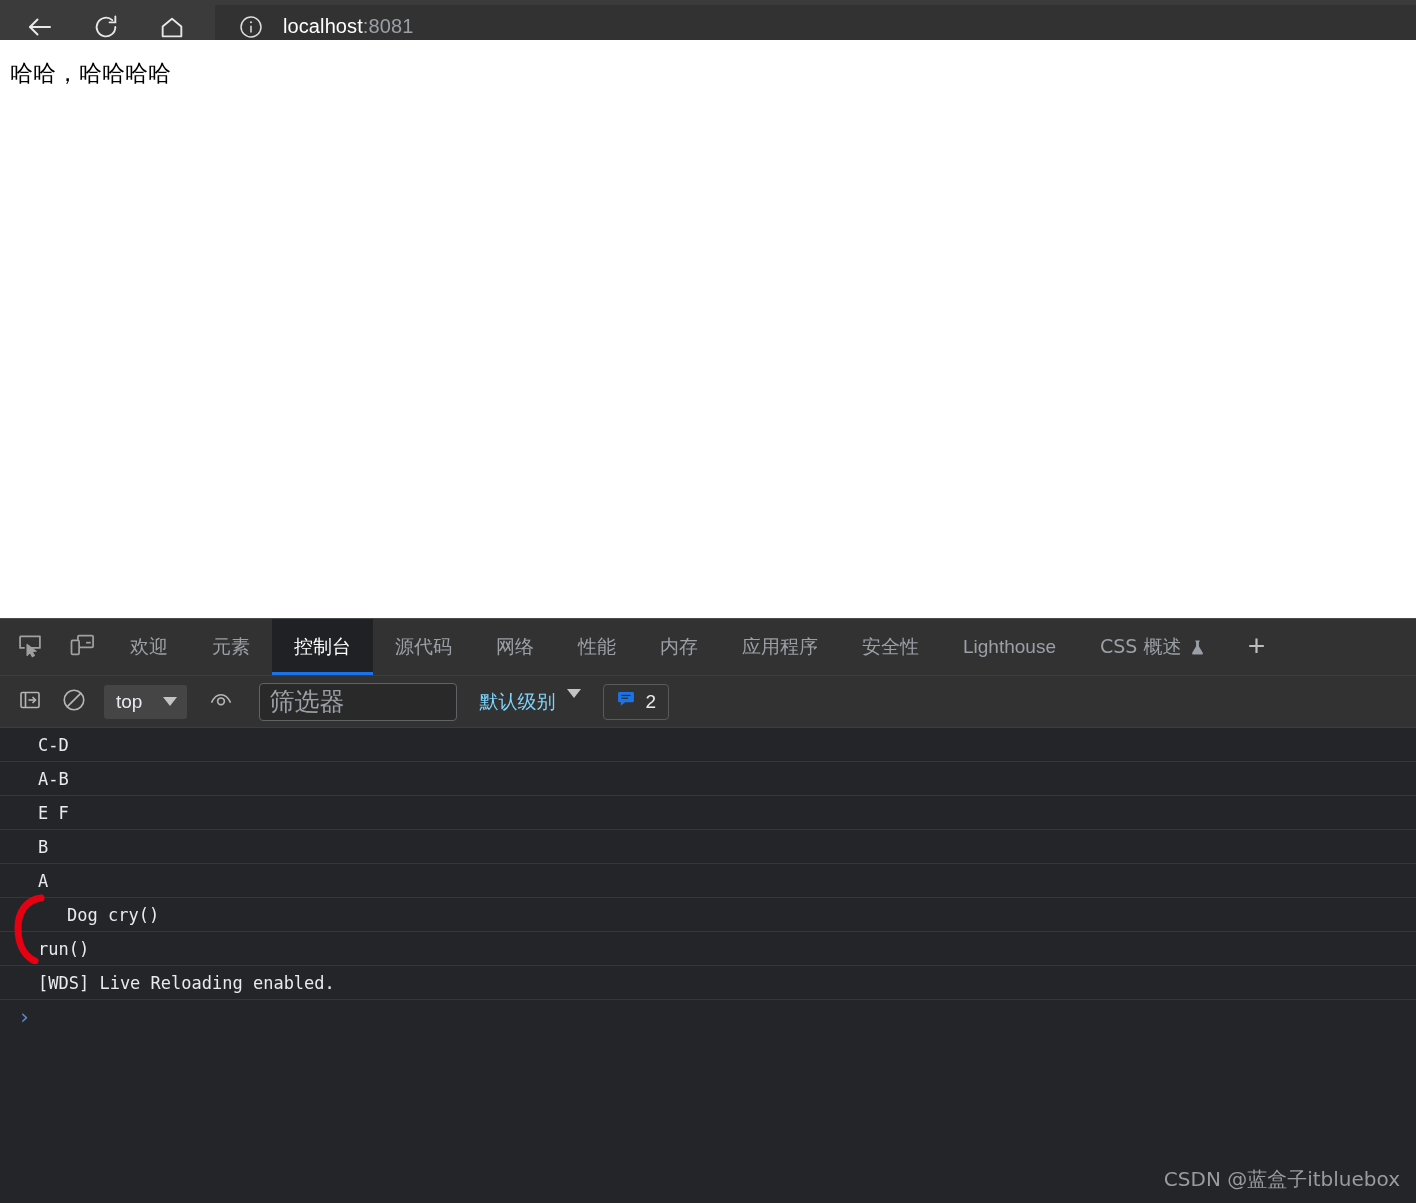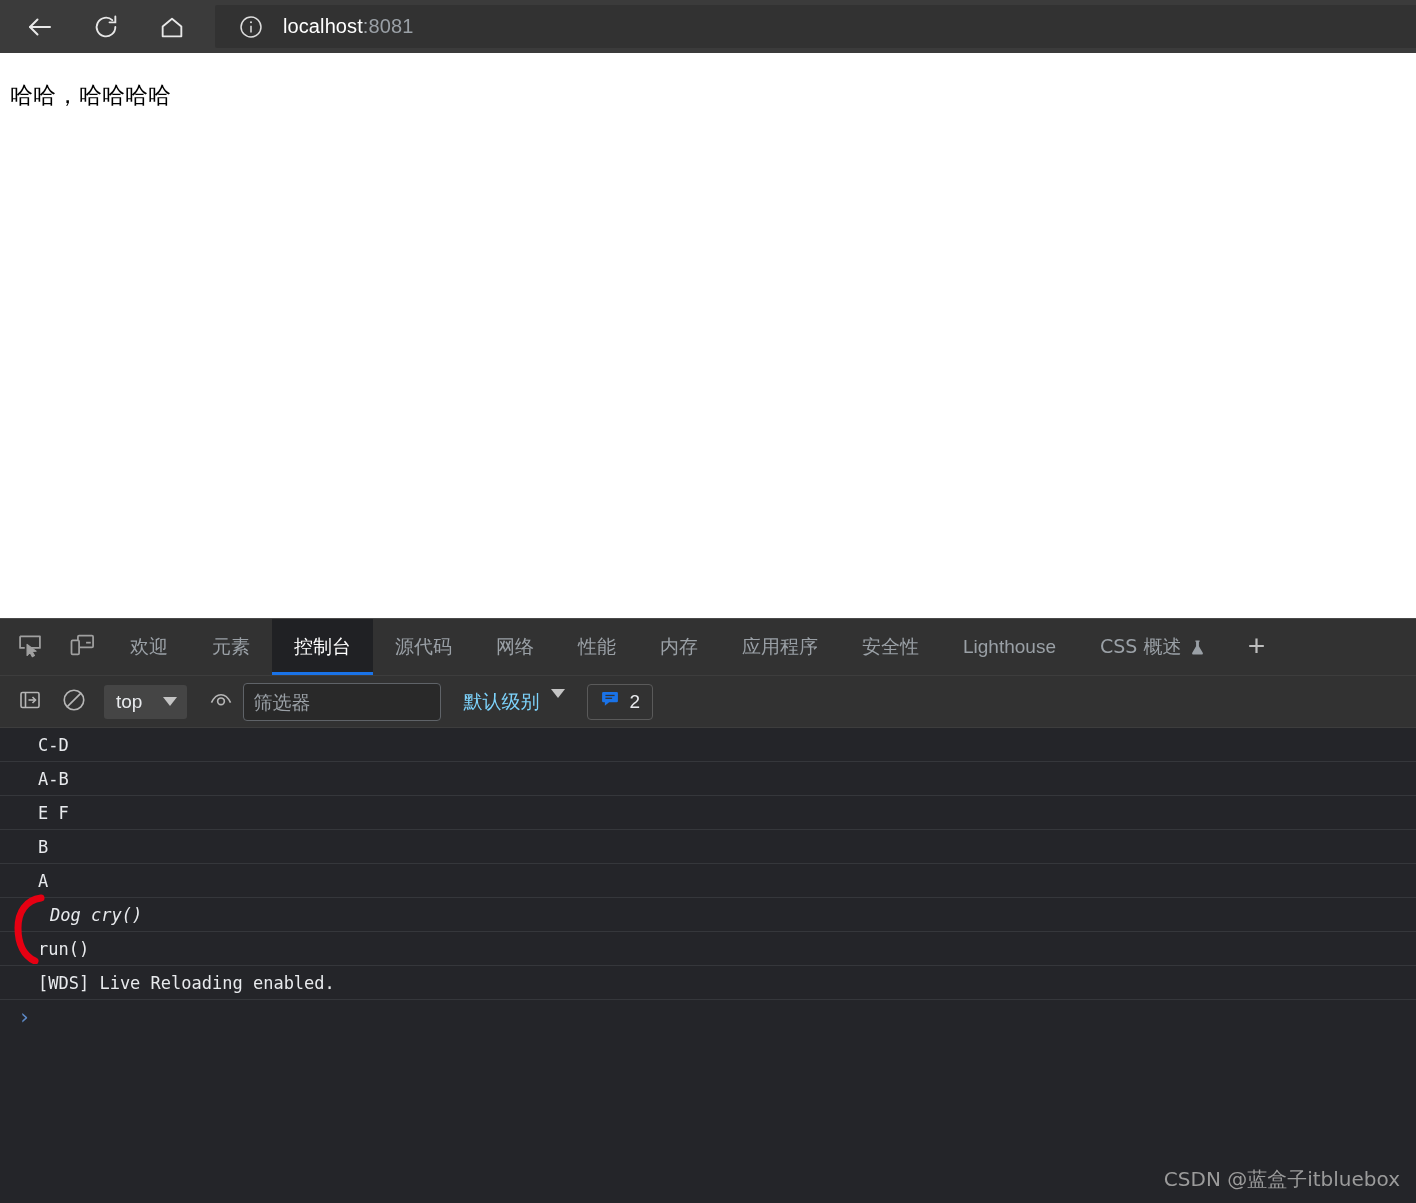--- a/index.html
+++ b/index.html
@@ -44,21 +44,21 @@
   .url-text {
     margin-left: 19px;
     font-size: 20px;
     letter-spacing: 0.1px;
   }
   .url-host { color: #ffffff; }
   .url-port { color: #9aa0a6; }
 
   
   .page-view {
-    position: absolute; top: 62px; left: 0;
+    position: absolute; top: 40px; left: 0;
     width: 1416px; height: 565px;
     background: #ffffff;
     overflow: hidden;
   }
   .page-text {
     position: absolute; left: 10px; top: 18px;
     font-size: 23px;
     color: #000000;
     font-family: "DejaVu Sans", "Liberation Sans", sans-serif;
     white-space: pre;
@@ -136,27 +136,27 @@
     font-family: "Liberation Sans", sans-serif;
   }
   .caret {
     width: 0; height: 0;
     border-left: 7px solid transparent;
     border-right: 7px solid transparent;
     border-top: 9px solid #c4c4c4;
   }
   .eye-icon { margin-left: 12px; }
   .filter-input {
-    margin-left: 0;
+    margin-left: 16px;
     width: 198px; height: 38px;
     background: #292929;
     border: 1px solid #5f6368;
     border-radius: 4px;
     color: #9aa0a6;
-    font-size: 19px;
+    font-size: 25px;
     padding: 0 9px;
     font-family: "DejaVu Sans", "Liberation Sans", sans-serif;
     outline: none;
   }
   .filter-input::placeholder { color: #9aa0a6; opacity: 1; }
   .level-select {
     margin-left: 22px;
     display: flex; align-items: flex-start; gap: 12px;
     color: #7dd3fc; font-size: 19px;
     font-family: "DejaVu Sans", "Liberation Sans", sans-serif;
@@ -182,21 +182,21 @@
   .console-row {
     height: 34px;
     border-bottom: 1px solid #35373b;
     display: flex; align-items: center;
     padding-left: 38px;
     color: #e8eaed;
     font-size: 17px;
     font-family: "DejaVu Sans Mono", "Liberation Mono", monospace;
     white-space: pre;
   }
-  .console-row.indent { padding-left: 50px; font-style: italic; }
+  .console-row.indent { padding-left: 67px; }
   .console-prompt {
     height: 34px;
     display: flex; align-items: center;
     padding-left: 18px;
     color: #5c88c5;
     font-size: 21px;
     font-family: "DejaVu Sans Mono", "Liberation Mono", monospace;
   }
   .annot {
     position: absolute;

